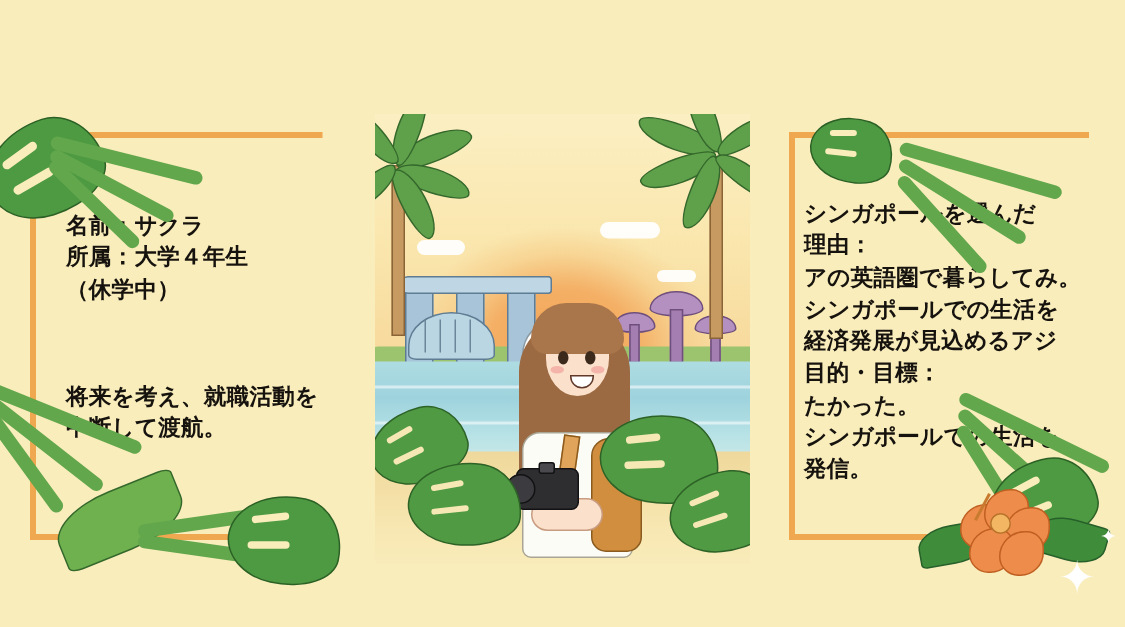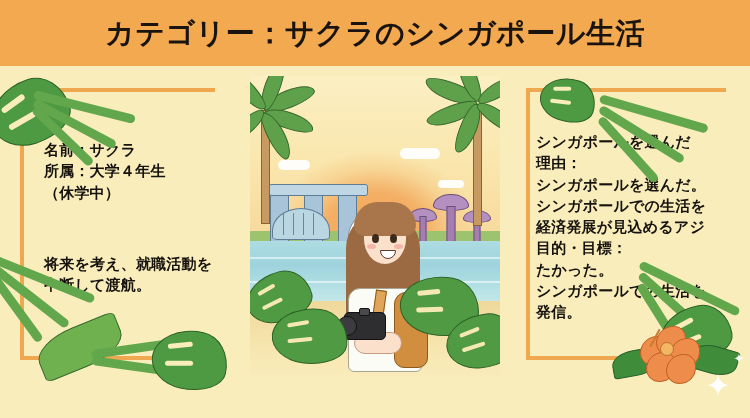--- a/index.html
+++ b/index.html
@@ -191,23 +191,20 @@
   .sparkle-sm{
     position:absolute;left:732px;top:352px;width:14px;height:14px;color:#FFFFFF;
     font-size:13px;line-height:14px;text-align:center;
   }
 </style>
 </head>
 <body>
 
 <div class="card">
 
-  <div class="header">
-    <div class="header-title">カテゴリー：サクラのシンガポール生活</div>
-  </div>
 
   <div class="frame fr-l-v"></div>
   <div class="frame fr-l-h"></div>
   <div class="frame fr-l-hb"></div>
   <div class="frame fr-r-v"></div>
   <div class="frame fr-r-h"></div>
   <div class="frame fr-r-hb"></div>
 
   <div class="txt left-profile">
     <p>名前：サクラ</p>
@@ -215,21 +212,21 @@
     <p>（休学中）</p>
   </div>
   <div class="txt left-intro">
     <p>将来を考え、就職活動を</p>
     <p>中断して渡航。</p>
   </div>
 
   <div class="txt right-block">
     <p>シンガポールを選んだ</p>
     <p>理由：</p>
-    <p>シンガポールを選んだ。</p>
+    <p>アの英語圏で暮らしてみ。</p>
     <p>シンガポールでの生活を</p>
     <p>経済発展が見込めるアジ</p>
     <p>目的・目標：</p>
     <p>たかった。</p>
     <p>シンガポールでの生活を</p>
     <p>発信。</p>
   </div>
 
   <div class="illus">
     <div class="sky"></div>

